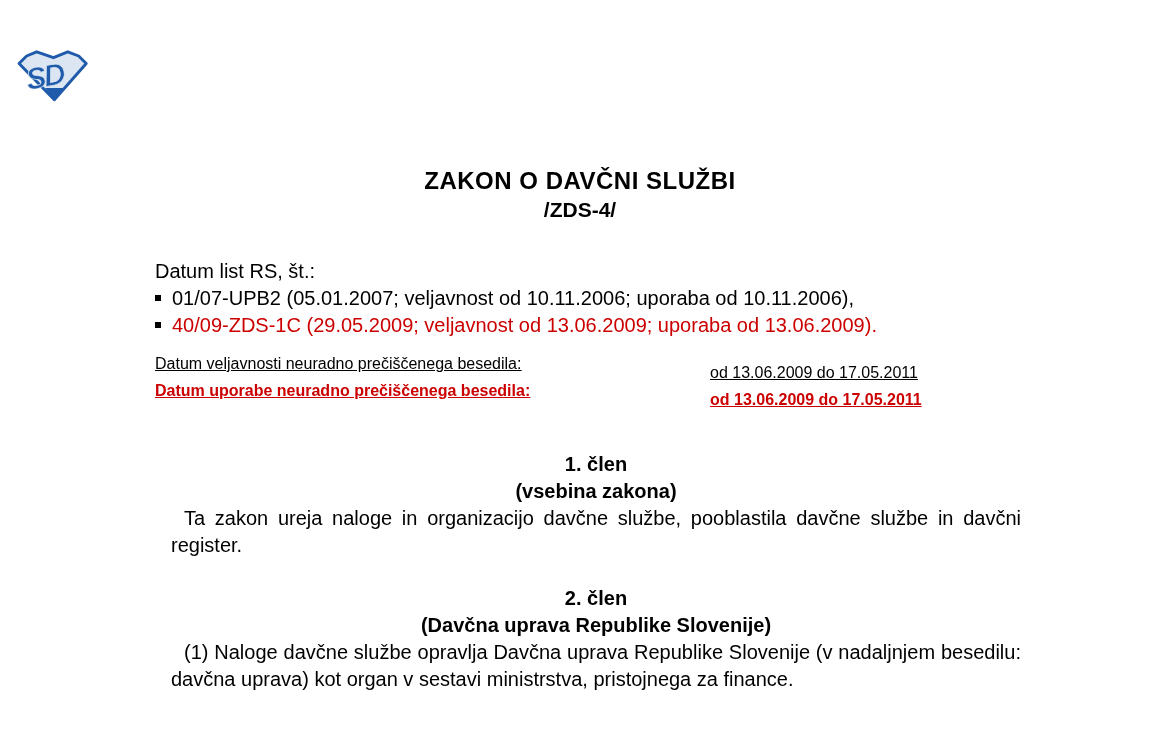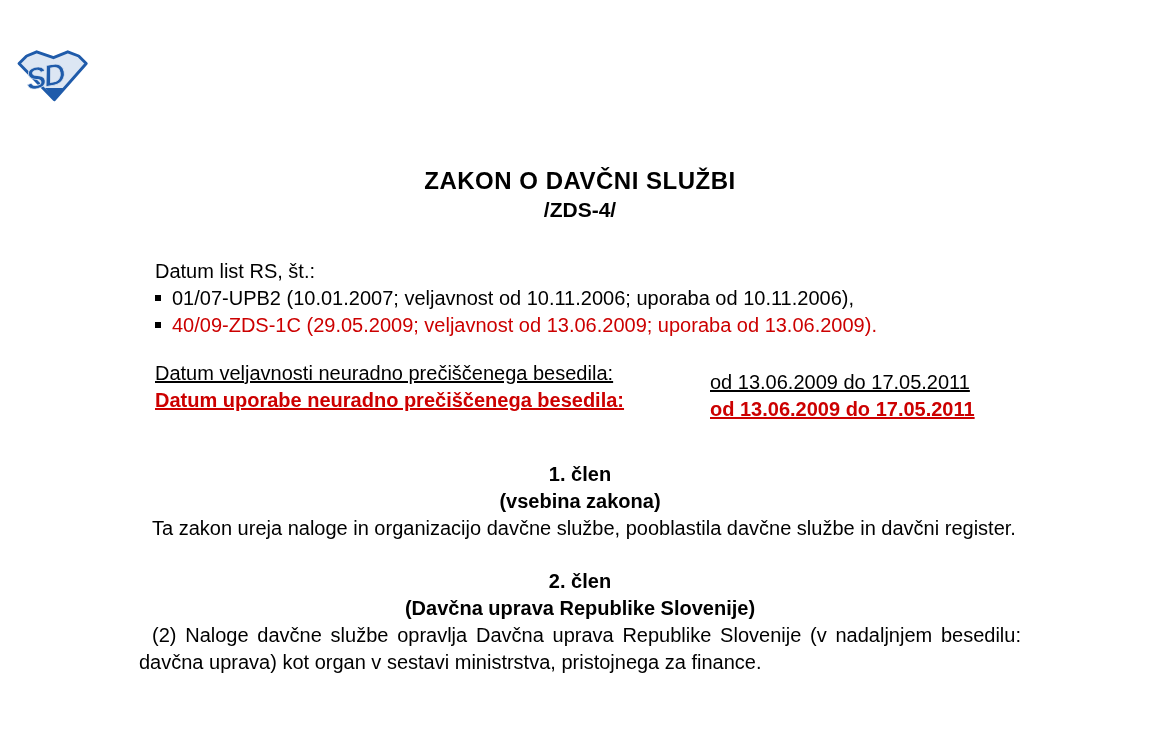--- a/index.html
+++ b/index.html
@@ -38,27 +38,27 @@
     display: inline-block;
     width: 6px; height: 6px;
     background: #000000;
     margin-right: 11px;
     vertical-align: middle;
     position: relative; top: -2px;
   }
   .gazette-item.red { color: var(--accent-red, #cc0000); }
   .gazette-item.red .bullet { background: #000000; }
 
-  .validity { margin-top: 21px; margin-left: 16px; font-size: 20px; line-height: 27px; text-decoration: underline; }
+  .validity { margin-top: 11px; margin-left: 16px; font-size: 16px; line-height: 27px; text-decoration: underline; }
   .validity-row { position: relative; height: 27px; white-space: nowrap; }
   .v-label, .v-value { text-decoration: underline; }
   .v-value { position: absolute; left: 555px; top: 9px; }
   .validity-row.red-bold { color: var(--accent-red, #cc0000); font-weight: bold; }
 
-  .article { font-size: 20px; line-height: 27px; }
+  .article { font-size: 20px; line-height: 27px; margin-left: 32px; }
   .article-1 { margin-top: 47px; }
   .article-2 { margin-top: 26px; }
   .article-number, .article-title { text-align: center; font-weight: bold; }
   .article-body {
     margin: 0;
     text-align: justify;
     text-indent: 13px;
   }
 </style>
 </head>
@@ -77,21 +77,21 @@
   <div class="content">
 
     <div class="title-block">
       <div class="doc-title">ZAKON O DAVČNI SLUŽBI</div>
       <div class="doc-shortname">/ZDS-4/</div>
     </div>
 
     <div class="gazette">
       <div class="gazette-heading">Datum list RS, št.:</div>
       <div class="gazette-item">
-        <span class="bullet"></span><span>01/07-UPB2 (10.01.2007; veljavnost od 10.11.2006; uporaba od 10.11.2006),</span>
+        <span class="bullet"></span><span>01/07-UPB2 (05.01.2007; veljavnost od 10.11.2006; uporaba od 10.11.2006),</span>
       </div>
       <div class="gazette-item red">
         <span class="bullet"></span><span>40/09-ZDS-1C (29.05.2009; veljavnost od 13.06.2009; uporaba od 13.06.2009).</span>
       </div>
     </div>
 
     <div class="validity">
       <div class="validity-row plain">
         <span class="v-label">Datum veljavnosti neuradno prečiščenega besedila:</span>
         <span class="v-value">od 13.06.2009 do 17.05.2011</span>
@@ -104,17 +104,17 @@
 
     <div class="article article-1">
       <div class="article-number">1. člen</div>
       <div class="article-title">(vsebina zakona)</div>
       <p class="article-body">Ta zakon ureja naloge in organizacijo davčne službe, pooblastila davčne službe in davčni register.</p>
     </div>
 
     <div class="article article-2">
       <div class="article-number">2. člen</div>
       <div class="article-title">(Davčna uprava Republike Slovenije)</div>
-      <p class="article-body">(2) Naloge davčne službe opravlja Davčna uprava Republike Slovenije (v nadaljnjem besedilu: davčna uprava) kot organ v sestavi ministrstva, pristojnega za finance.</p>
+      <p class="article-body">(1) Naloge davčne službe opravlja Davčna uprava Republike Slovenije (v nadaljnjem besedilu: davčna uprava) kot organ v sestavi ministrstva, pristojnega za finance.</p>
     </div>
 
   </div>
 </div>
 
 </body></html>

